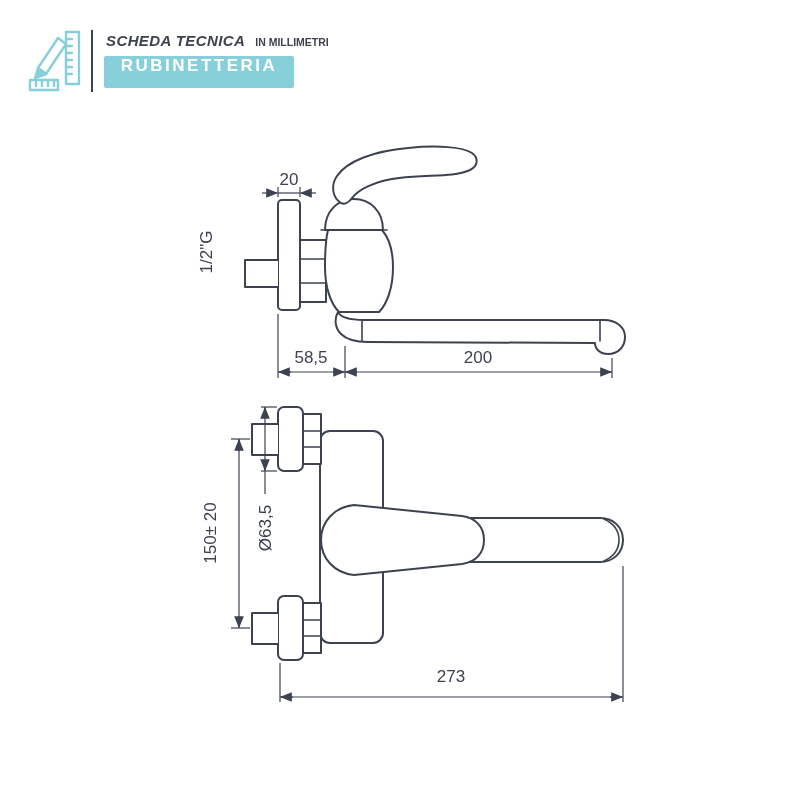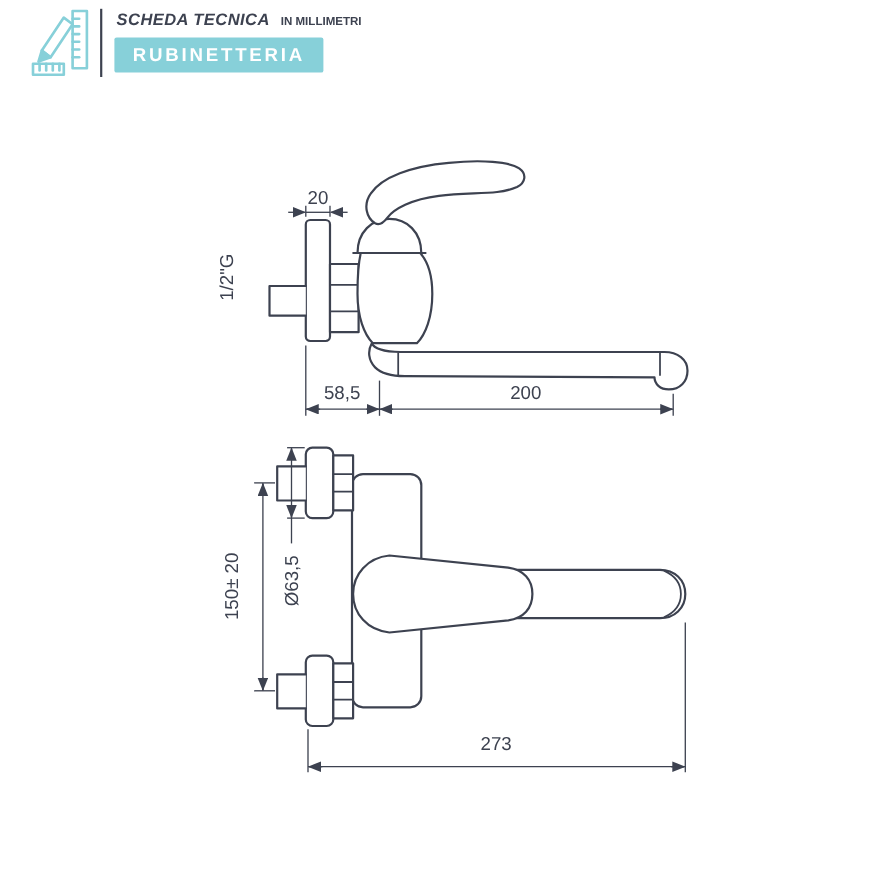--- a/index.html
+++ b/index.html
@@ -1,27 +1,27 @@
 <!DOCTYPE html>
 <html><head>
 <meta charset="utf-8">
 <style>
   * { margin:0; padding:0; box-sizing:border-box; }
   html,body { width:800px; height:800px; background:#ffffff; font-family:"Liberation Sans",sans-serif; }
   .page { position:relative; width:800px; height:800px; overflow:hidden; background:#fff; }
 
   
-  .header { position:absolute; top:8px; left:28px; display:flex; align-items:flex-start; }
+  .header { position:absolute; top:30px; left:28px; display:flex; align-items:flex-start; }
   .logo { width:54px; height:62px; margin-right:9px; }
   .divider { width:2px; height:62px; background:#3d4250; margin-right:11px; }
   .title-row { display:flex; align-items:baseline; gap:10px; padding-left:2px; margin-top:2px; }
   .title { font-size:15px; font-weight:bold; font-style:italic; color:#3d4250; letter-spacing:.4px; }
   .subtitle { font-size:10.5px; font-weight:600; color:#3d4250; }
   .brand-box { margin-top:7px; width:190px; height:32px; background:#87d0d9; color:#fff;
-               display:flex; align-items:center; justify-content:center;
+               display:flex; justify-content:center;
                font-weight:bold; font-size:17px; letter-spacing:2.5px; border-radius:2px; }
 
   
   svg.drawing { position:absolute; left:0; top:0; }
   .outline { stroke:#3d4250; stroke-width:2; fill:#ffffff; stroke-linejoin:round; stroke-linecap:round; }
   .outline-thin { stroke:#3d4250; stroke-width:1.6; fill:none; stroke-linecap:round; }
   .dimline { stroke:#3d4250; stroke-width:1.2; fill:none; }
   .dim { font-family:"Liberation Sans",sans-serif; font-size:17px; fill:#3d4250; text-anchor:middle; }
 </style>
 </head>

